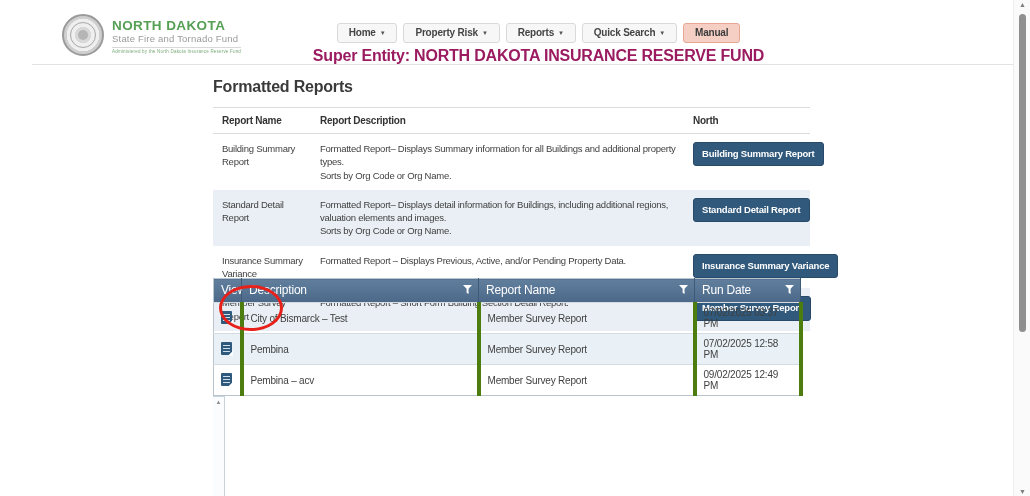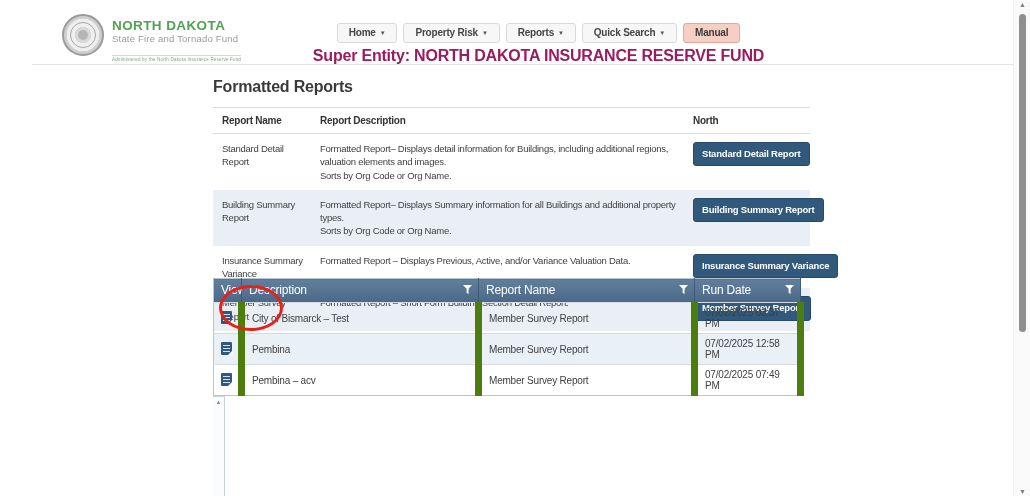--- a/index.html
+++ b/index.html
@@ -22,21 +22,21 @@
     background:radial-gradient(circle at 50% 50%, #d8d8d8 0 30%, #efefef 31% 60%, #cfcfcf 61%);
     position:relative; flex:none; }
   .seal::after { content:""; position:absolute; inset:6px; border-radius:50%;
     border:1px solid #a8a8a8; }
   .seal::before { content:""; position:absolute; inset:14px; border-radius:50%;
     background:#b5b5b5; }
   .logotext { margin-left:8px; padding-top:5px; }
   .logo-title { font-size:13.5px; font-weight:bold; color:#55a054; letter-spacing:0.4px;
     line-height:1.05; }
   .logo-sub { font-size:9.5px; color:#9a9a9a; letter-spacing:0.2px; line-height:1.2;
-    border-bottom:1px solid #d8d8d8; padding-bottom:10px; }
+    border-bottom:1px solid #d8d8d8; padding-bottom:2px; }
   .logo-tag { font-size:4.5px; color:#7cab7c; margin-top:1px; letter-spacing:0.2px; }
 
   .nav { position:absolute; top:22px; left:0; width:1013px; text-align:center; }
   .navbtn { display:inline-block; font-size:10px; font-weight:bold; color:#454545;
     background:#f7f7f7; border:1px solid #d9d9d9; border-radius:3px;
     padding:3px 11px 4px 11px; margin:0 3px; cursor:pointer; letter-spacing:-0.2px; }
   .navbtn .caret { font-size:6px; vertical-align:1px; margin-left:4px; color:#555; }
   .navbtn.logout { background:#f5cec4; border-color:#e8a795; color:#3c3c3c; }
 
   .superentity { position:absolute; top:47px; left:0; width:1013px; text-align:center;
@@ -72,21 +72,21 @@
   .grid col.g-view { width:28px; }
   .grid col.g-desc { width:237px; }
   .grid col.g-name { width:216px; }
   .grid col.g-date { width:106px; }
   .grid thead td { background:linear-gradient(#617f9d, #4b6888); color:#fff;
     font-size:12px; font-weight:normal; padding:4px 5px 5px 7px; height:20px;
     border-right:1px solid #3f5a77; position:relative; }
   .funnel { position:absolute; right:6px; top:6px; width:9px; height:9px; background:#fff;
     clip-path:polygon(0 0, 100% 0, 62% 42%, 62% 100%, 40% 86%, 40% 42%); cursor:pointer; }
   .grid tbody td { padding:4px 5px 4px 7px; height:23px; border-top:1px solid #d4dbe1;
-    border-right:7px solid #4d7c0f; vertical-align:middle; }
+    border-right:4px solid #4d7c0f; vertical-align:middle; }
   .grid tbody tr:nth-child(even) { background:#e9f1f6; }
   .view-cell { text-align:center; padding:3px 2px !important; }
   .doc-icon { display:inline-block; width:11px; height:13px; background:#2f5a7d;
     position:relative; border-radius:1px; cursor:pointer; }
   .doc-icon::after { content:""; position:absolute; right:-1px; bottom:-1px; width:5px;
     height:5px; background:#fff; clip-path:polygon(100% 0, 100% 100%, 0 100%); }
   .doc-icon::before { content:""; position:absolute; left:2px; top:3px; width:7px;
     height:1px; background:#cfe0ec; box-shadow:0 3px 0 #cfe0ec, 0 6px 0 #cfe0ec; }
 
   .grid-scroll { float:left; width:12px; height:113px; border:1px solid #c9d3da;
@@ -146,34 +146,34 @@
         </colgroup>
       <thead>
         <tr>
           <td>Report Name</td>
           <td>Report Description</td>
           <td>North</td>
         </tr>
       </thead>
       <tbody id="reports-body">
           <tr>
+            <td>Building Summary Report</td>
+            <td class="desc-cell">Formatted Report– Displays Summary information for all Buildings and additional property types.
+Sorts by Org Code or Org Name.</td>
+            <td class="act-cell"><span class="navybtn">Building Summary Report</span></td>
+          </tr>
+          <tr>
             <td>Standard Detail Report</td>
             <td class="desc-cell">Formatted Report– Displays detail information for Buildings, including additional regions, valuation elements and images.
 Sorts by Org Code or Org Name.</td>
             <td class="act-cell"><span class="navybtn">Standard Detail Report</span></td>
           </tr>
           <tr>
-            <td>Building Summary Report</td>
-            <td class="desc-cell">Formatted Report– Displays Summary information for all Buildings and additional property types.
-Sorts by Org Code or Org Name.</td>
-            <td class="act-cell"><span class="navybtn">Building Summary Report</span></td>
-          </tr>
-          <tr>
             <td>Insurance Summary Variance</td>
-            <td class="desc-cell">Formatted Report – Displays Previous, Active, and/or Variance Valuation Data.</td>
+            <td class="desc-cell">Formatted Report – Displays Previous, Active, and/or Pending Property Data.</td>
             <td class="act-cell"><span class="navybtn">Insurance Summary Variance</span></td>
           </tr>
           <tr>
             <td>Member Survey Report</td>
             <td class="desc-cell">Formatted Report – Short Form Building/Section Detail Report.</td>
             <td class="act-cell"><span class="navybtn">Member Survey Report</span></td>
           </tr>
         </tbody>
     </table>
   </div>
@@ -213,21 +213,21 @@
           <tr>
             <td class="view-cell"><span class="doc-icon"></span></td>
             <td>Pembina</td>
             <td>Member Survey Report</td>
             <td>07/02/2025 12:58 PM</td>
           </tr>
           <tr>
             <td class="view-cell"><span class="doc-icon"></span></td>
             <td>Pembina – acv</td>
             <td>Member Survey Report</td>
-            <td>07/02/2025 07:49 PM</td>
+            <td>09/02/2025 12:49 PM</td>
           </tr>
         </tbody>
     </table>
     <div class="grid-scroll">
       <div class="arr">▲</div>
     </div>
   </div>
 
   <div class="annotation"></div>
 

